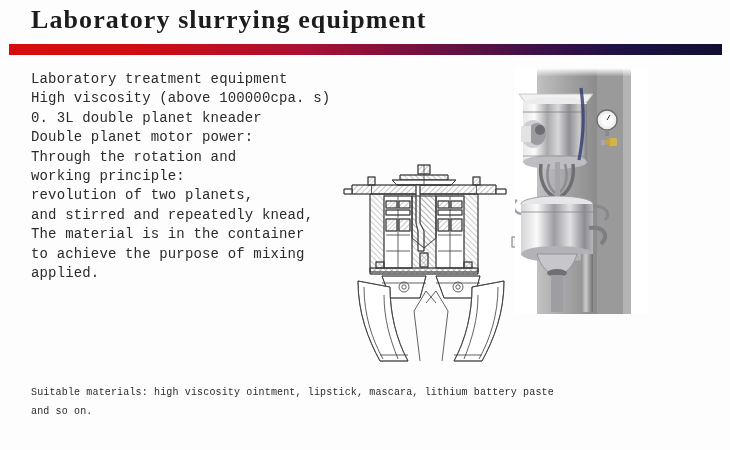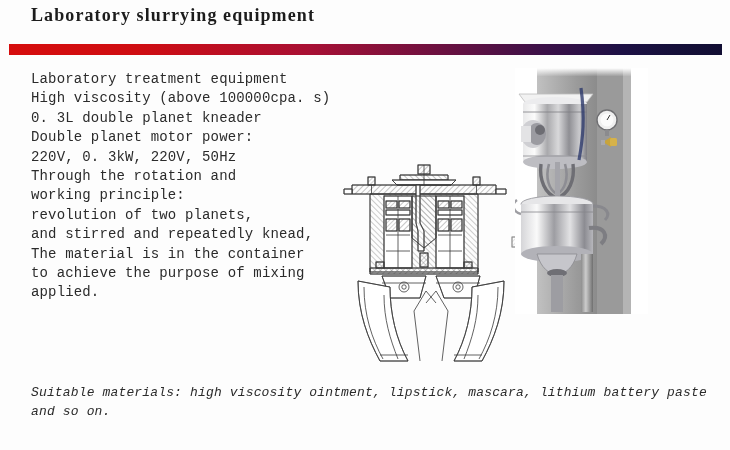--- a/index.html
+++ b/index.html
@@ -21,21 +21,21 @@
     height: 450px;
     background: #fdfdfd;
   }
 
   
   .title {
     position: absolute;
     left: 31px;
     top: 5px;
     font-family: "Liberation Serif", "DejaVu Serif", serif;
-    font-size: 18px;
+    font-size: 26px;
     font-weight: bold;
     letter-spacing: 1.1px;
     color: #1c1c1c;
     white-space: nowrap;
   }
 
   
   .rule {
     position: absolute;
     left: 9px;
@@ -69,26 +69,25 @@
   }
 
   
   .note-block {
     position: absolute;
     left: 31px;
     top: 383px;
     width: 680px;
   }
   .note-line {
-    font-size: 13px;
+    font-size: 10px;
     line-height: 19.4px;
     color: #2b2b2b;
     letter-spacing: 0.15px;
     white-space: pre;
-    font-style: italic;
   }
 
   
   .drawing {
     position: absolute;
     left: 340px;
     top: 163px;
     width: 182px;
     height: 200px;
   }
@@ -112,21 +111,20 @@
 
   <div class="title">Laboratory slurrying equipment</div>
 
   <div class="rule"></div>
 
   <div class="spec-block">
     <div class="spec-line">Laboratory treatment equipment</div>
     <div class="spec-line">High viscosity (above 100000cpa. s)</div>
     <div class="spec-line">0. 3L double planet kneader</div>
     <div class="spec-line">Double planet motor power:</div>
-    <div class="spec-line">220V, 0. 3kW, 220V, 50Hz</div>
     <div class="spec-line">Through the rotation and</div>
     <div class="spec-line">working principle:</div>
     <div class="spec-line">revolution of two planets,</div>
     <div class="spec-line">and stirred and repeatedly knead,</div>
     <div class="spec-line">The material is in the container</div>
     <div class="spec-line">to achieve the purpose of mixing</div>
     <div class="spec-line">applied.</div>
   </div>
 
   <div class="drawing">

